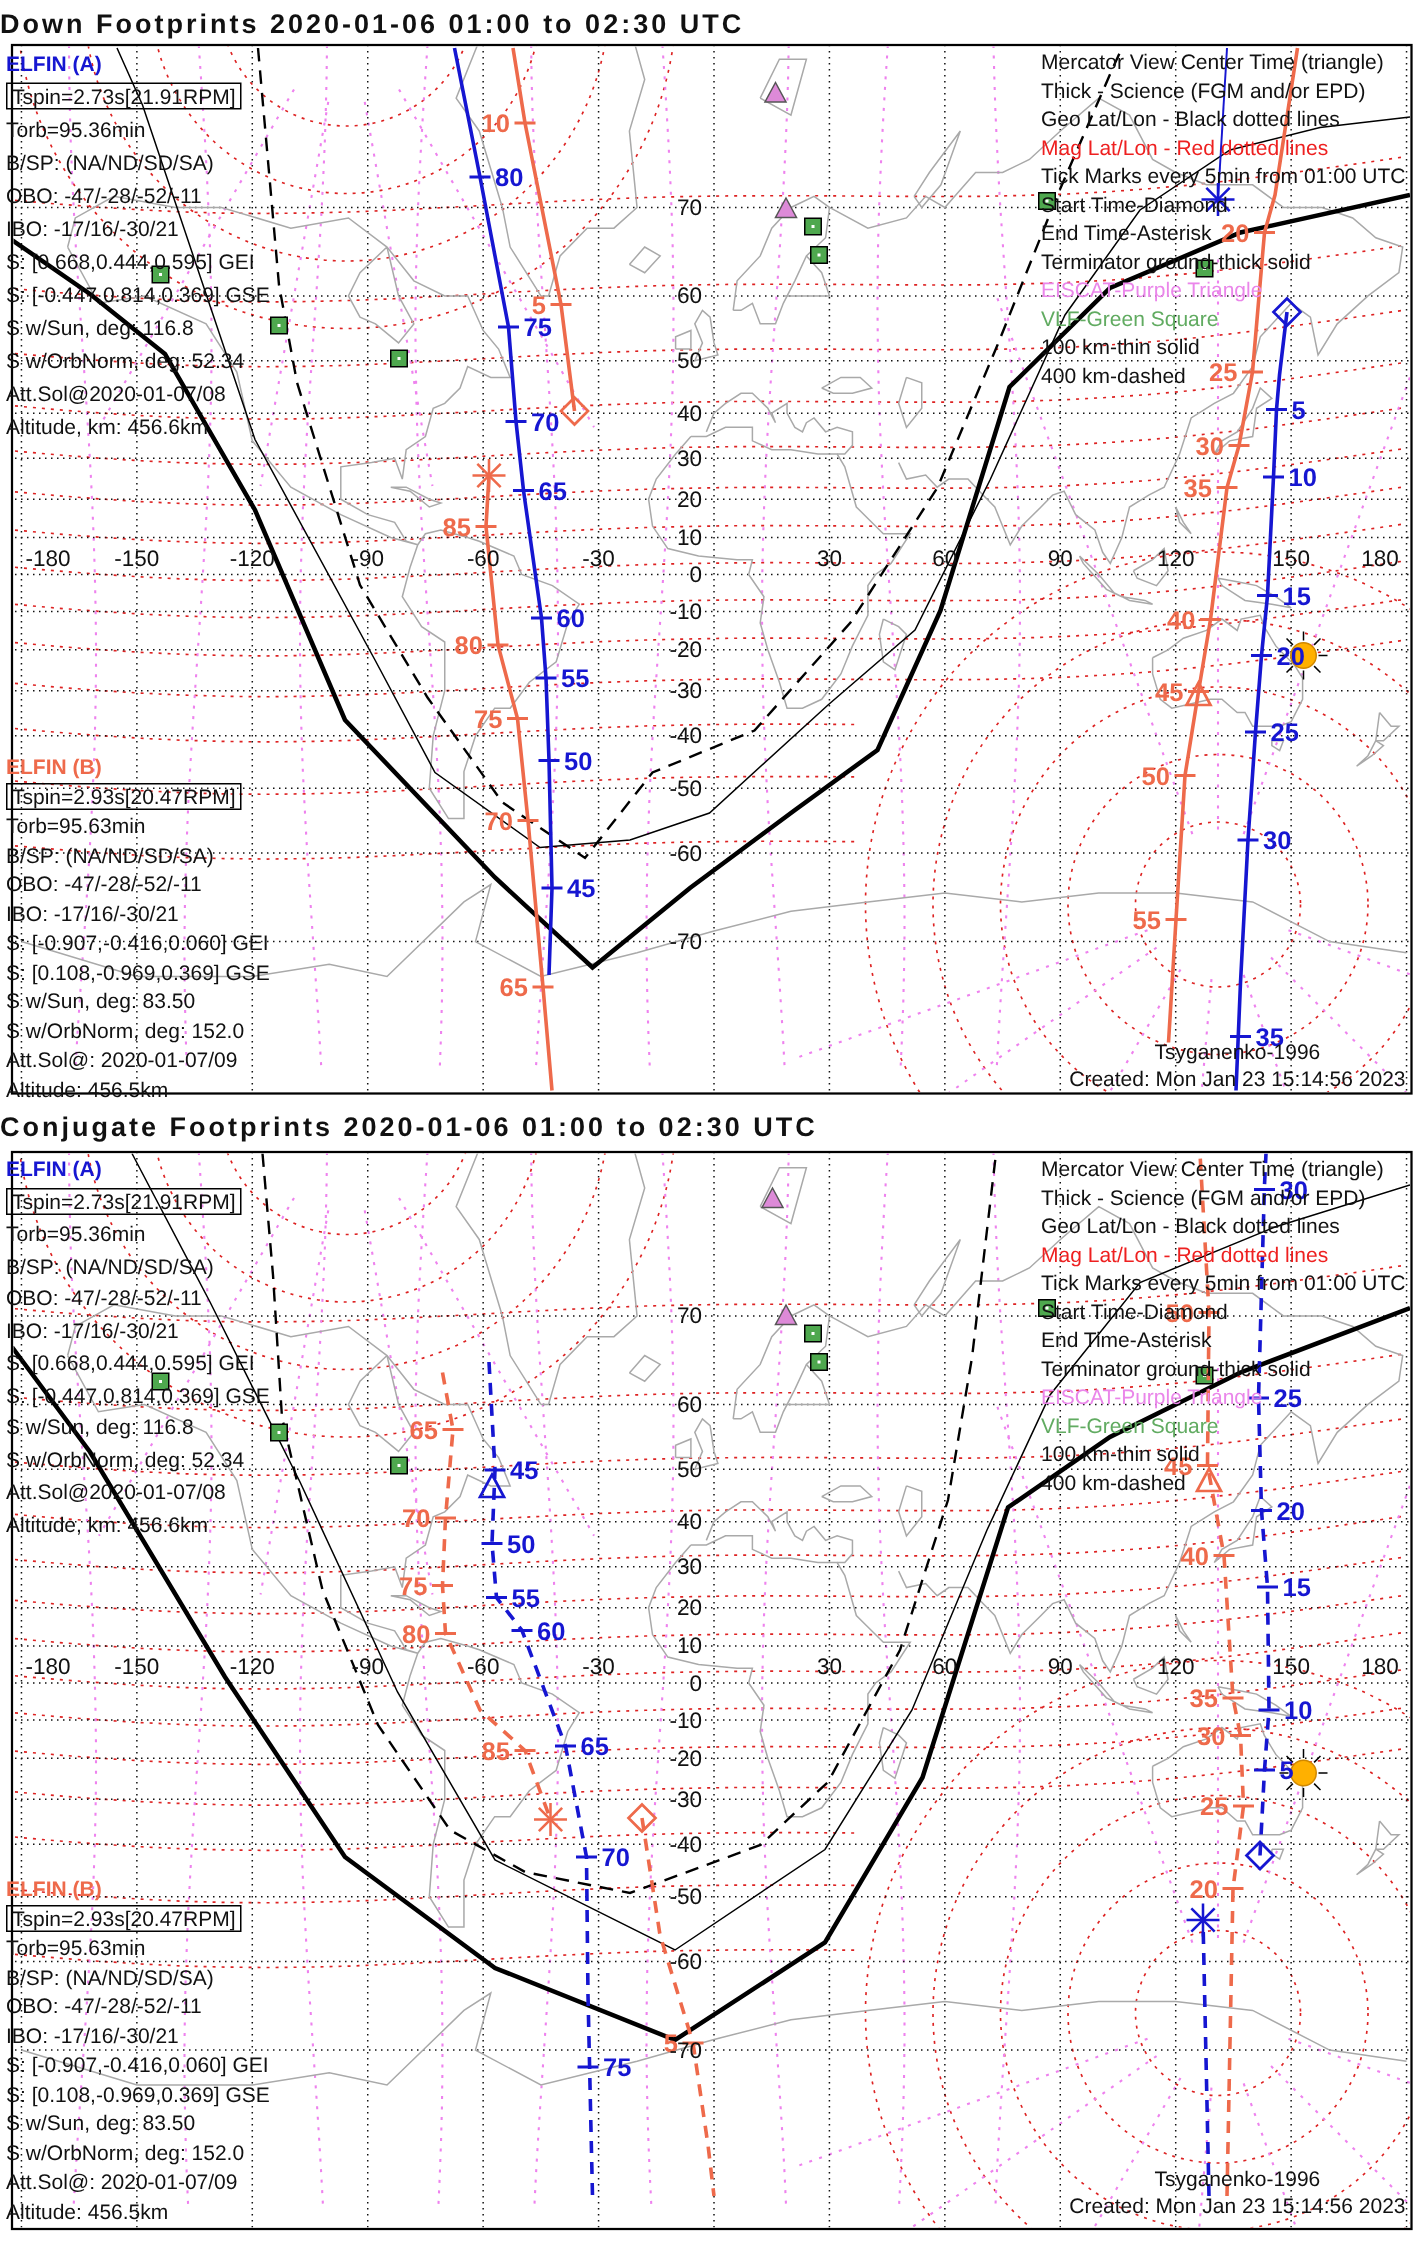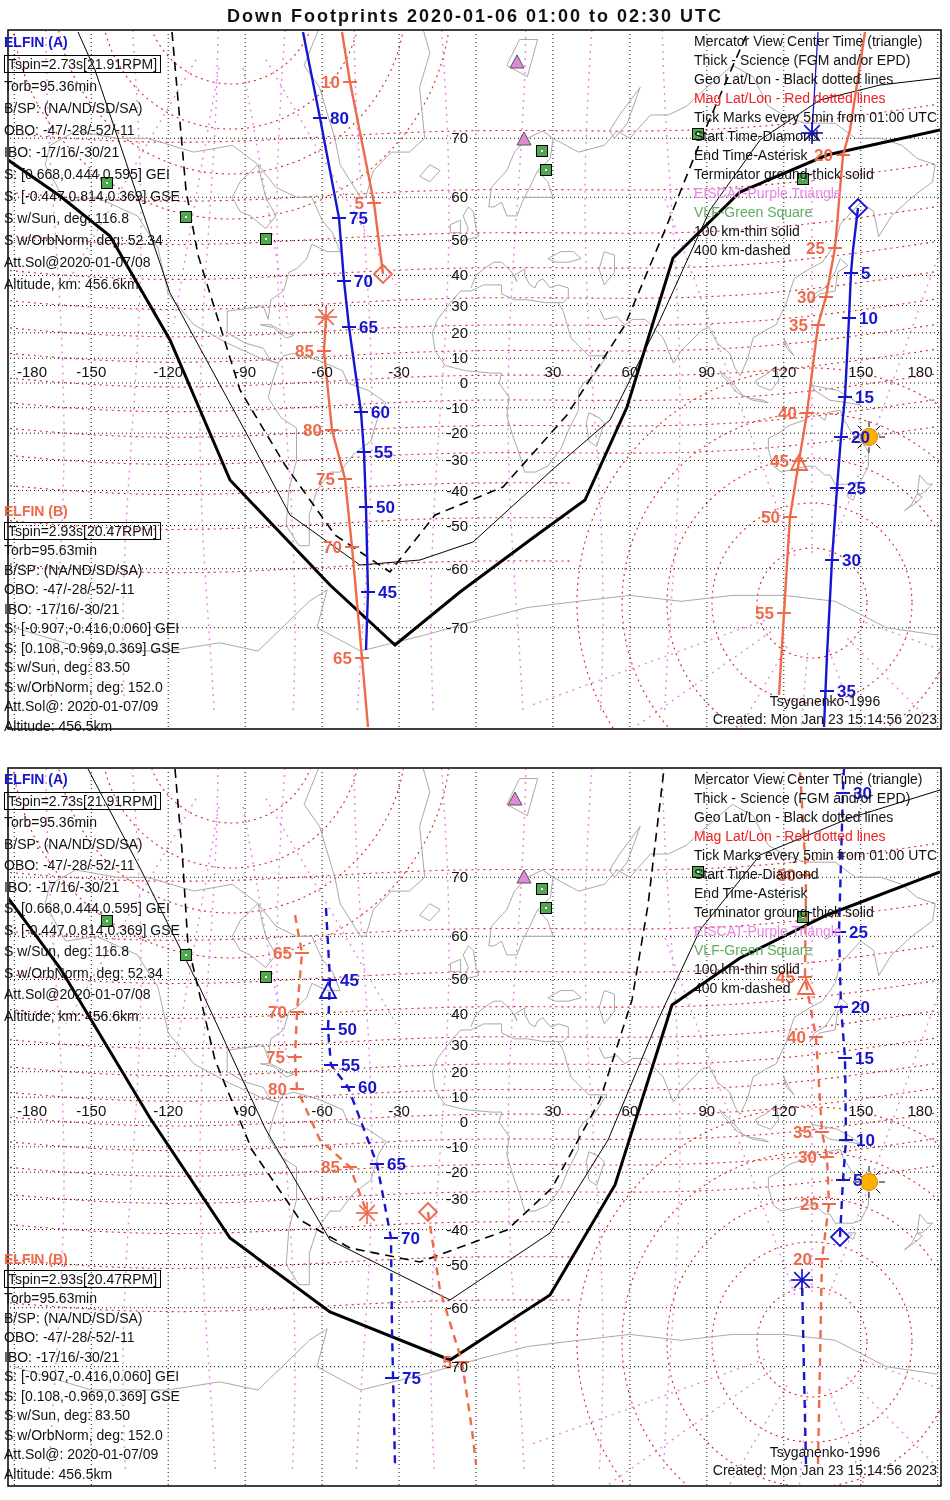--- a/index.html
+++ b/index.html
@@ -1,20 +1,20 @@
 <!DOCTYPE html>
 <html><head>
 <meta charset="utf-8">
 <style>
   html,body{margin:0;padding:0;background:#fff}
   .stage{position:relative;width:950px;height:1500px;background:#fff;overflow:hidden;
          font-family:"Liberation Sans",sans-serif;color:#111}
   svg{position:absolute;left:0;top:0}
   svg text{font-family:"Liberation Sans",sans-serif}
-  .ptitle{position:absolute;left:0;width:100%;text-align:center;font-size:18px;
+  .ptitle{position:absolute;left:0;width:100%;text-align:left;font-size:18px;
           font-weight:600;letter-spacing:2px;white-space:pre}
   .info{position:absolute;left:4px;font-size:14px;white-space:pre}
   .info>div{height:var(--lh);line-height:var(--lh)}
   .info>div:first-child{font-weight:700}
   .info .boxed{border:1px solid #000;display:inline-block;padding:0 3px;line-height:16px}
   .legend{position:absolute;right:13px;text-align:left;font-size:14px;white-space:pre}
   .legend>div{height:19px;line-height:19px}
   .credits{position:absolute;right:13px;text-align:center;font-size:14px}
   .credits>div{height:18px;line-height:18px}
 </style>
@@ -534,20 +534,21 @@
           <text x="468" y="1204.4521663511018" font-size="15" fill="#111" text-anchor="end">-30</text>
           <text x="468" y="1234.570260941392" font-size="15" fill="#111" text-anchor="end">-40</text>
           <text x="468" y="1269.506329604306" font-size="15" fill="#111" text-anchor="end">-50</text>
           <text x="468" y="1312.691063466399" font-size="15" fill="#111" text-anchor="end">-60</text>
           <text x="468" y="1371.693537936314" font-size="15" fill="#111" text-anchor="end">-70</text>
         </g>
       </g>
     </svg>
 
   <div class="ptitle" style="top:6px">Down Footprints 2020-01-06 01:00 to 02:30 UTC</div>
+  <div class="ptitle" style="top:741px">Conjugate Footprints 2020-01-06 01:00 to 02:30 UTC</div>
 
   <div class="info" style="top:31px;--lh:22px"><div style="color: rgb(22, 22, 209);">ELFIN (A)</div><div><span class="boxed">Tspin=2.73s[21.91RPM]</span></div><div>Torb=95.36min</div><div>B/SP: (NA/ND/SD/SA)</div><div>OBO: -47/-28/-52/-11</div><div>IBO: -17/16/-30/21</div><div>S: [0.668,0.444,0.595] GEI</div><div>S: [-0.447,0.814,0.369] GSE</div><div>S w/Sun, deg: 116.8</div><div>S w/OrbNorm, deg: 52.34</div><div>Att.Sol@2020-01-07/08</div><div>Altitude, km: 456.6km</div></div>
   <div class="info" style="top:502px;--lh:19.5px"><div style="color: rgb(238, 106, 75);">ELFIN (B)</div><div><span class="boxed">Tspin=2.93s[20.47RPM]</span></div><div>Torb=95.63min</div><div>B/SP: (NA/ND/SD/SA)</div><div>OBO: -47/-28/-52/-11</div><div>IBO: -17/16/-30/21</div><div>S: [-0.907,-0.416,0.060] GEI</div><div>S: [0.108,-0.969,0.369] GSE</div><div>S w/Sun, deg: 83.50</div><div>S w/OrbNorm, deg: 152.0</div><div>Att.Sol@: 2020-01-07/09</div><div>Altitude: 456.5km</div></div>
   <div class="info" style="top:769px;--lh:21.5px"><div style="color: rgb(22, 22, 209);">ELFIN (A)</div><div><span class="boxed">Tspin=2.73s[21.91RPM]</span></div><div>Torb=95.36min</div><div>B/SP: (NA/ND/SD/SA)</div><div>OBO: -47/-28/-52/-11</div><div>IBO: -17/16/-30/21</div><div>S: [0.668,0.444,0.595] GEI</div><div>S: [-0.447,0.814,0.369] GSE</div><div>S w/Sun, deg: 116.8</div><div>S w/OrbNorm, deg: 52.34</div><div>Att.Sol@2020-01-07/08</div><div>Altitude, km: 456.6km</div></div>
   <div class="info" style="top:1250px;--lh:19.5px"><div style="color: rgb(238, 106, 75);">ELFIN (B)</div><div><span class="boxed">Tspin=2.93s[20.47RPM]</span></div><div>Torb=95.63min</div><div>B/SP: (NA/ND/SD/SA)</div><div>OBO: -47/-28/-52/-11</div><div>IBO: -17/16/-30/21</div><div>S: [-0.907,-0.416,0.060] GEI</div><div>S: [0.108,-0.969,0.369] GSE</div><div>S w/Sun, deg: 83.50</div><div>S w/OrbNorm, deg: 152.0</div><div>Att.Sol@: 2020-01-07/09</div><div>Altitude: 456.5km</div></div>
 
   <div class="legend" style="top:32px"><div style="color: rgb(17, 17, 17);">Mercator View Center Time (triangle)</div><div style="color: rgb(17, 17, 17);">Thick - Science (FGM and/or EPD)</div><div style="color: rgb(17, 17, 17);">Geo Lat/Lon - Black dotted lines</div><div style="color: rgb(238, 32, 32);">Mag Lat/Lon - Red dotted lines</div><div style="color: rgb(17, 17, 17);">Tick Marks every 5min from 01:00 UTC</div><div style="color: rgb(17, 17, 17);">Start Time-Diamond</div><div style="color: rgb(17, 17, 17);">End Time-Asterisk</div><div style="color: rgb(17, 17, 17);">Terminator ground-thick solid</div><div style="color: rgb(234, 134, 234);">EISCAT-Purple Triangle</div><div style="color: rgb(97, 171, 97);">VLF-Green Square</div><div style="color: rgb(17, 17, 17);">100 km-thin solid</div><div style="color: rgb(17, 17, 17);">400 km-dashed</div></div>
   <div class="legend" style="top:770px"><div style="color: rgb(17, 17, 17);">Mercator View Center Time (triangle)</div><div style="color: rgb(17, 17, 17);">Thick - Science (FGM and/or EPD)</div><div style="color: rgb(17, 17, 17);">Geo Lat/Lon - Black dotted lines</div><div style="color: rgb(238, 32, 32);">Mag Lat/Lon - Red dotted lines</div><div style="color: rgb(17, 17, 17);">Tick Marks every 5min from 01:00 UTC</div><div style="color: rgb(17, 17, 17);">Start Time-Diamond</div><div style="color: rgb(17, 17, 17);">End Time-Asterisk</div><div style="color: rgb(17, 17, 17);">Terminator ground-thick solid</div><div style="color: rgb(234, 134, 234);">EISCAT-Purple Triangle</div><div style="color: rgb(97, 171, 97);">VLF-Green Square</div><div style="color: rgb(17, 17, 17);">100 km-thin solid</div><div style="color: rgb(17, 17, 17);">400 km-dashed</div></div>
 
   <div class="credits" style="top:692px">

